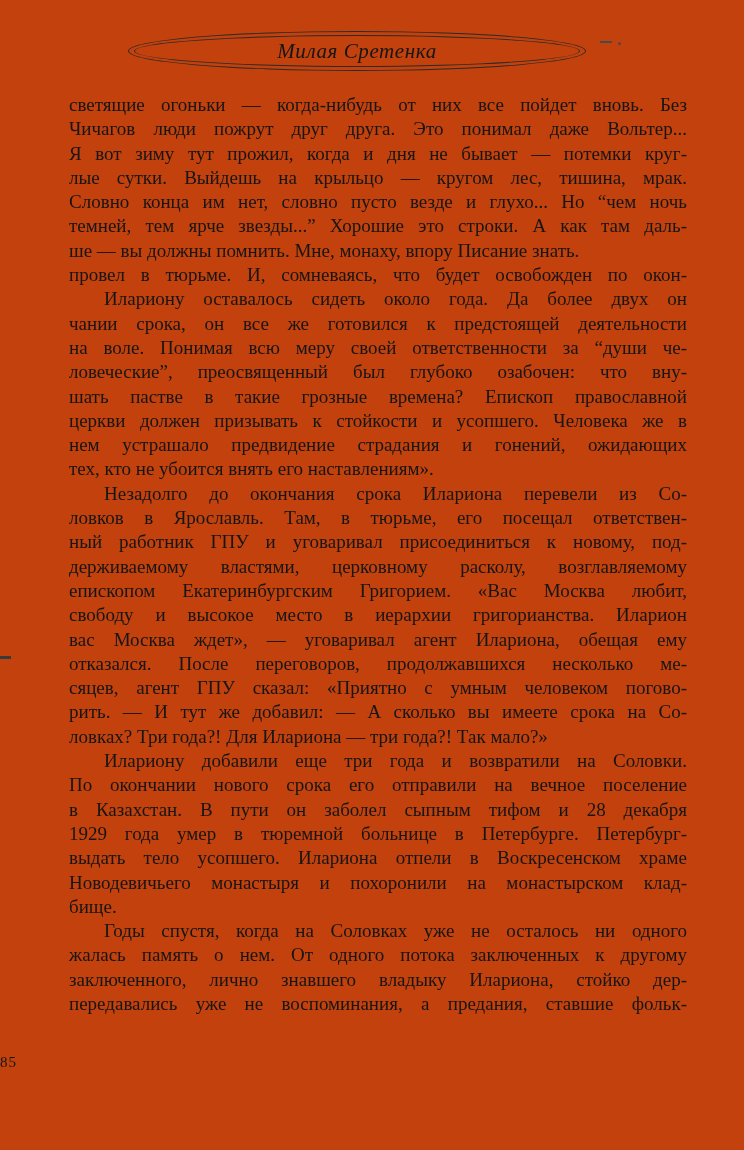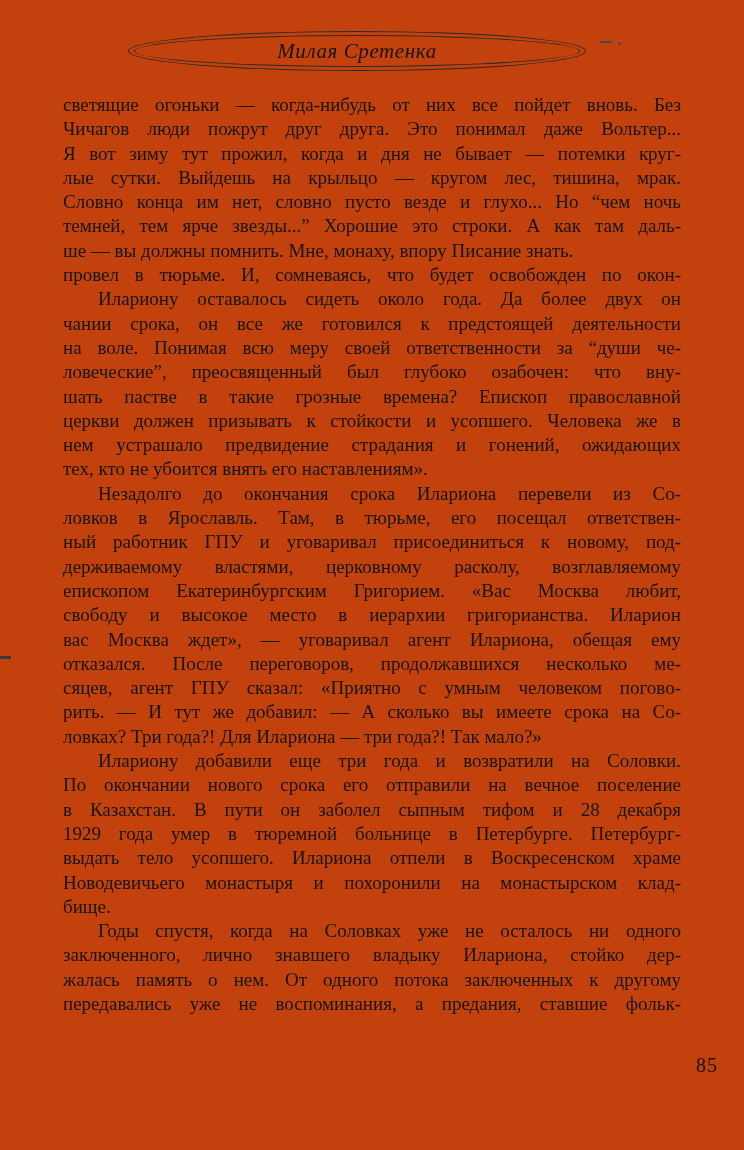--- a/index.html
+++ b/index.html
@@ -61,21 +61,21 @@
     position: absolute;
     top: 656px;
     left: 0;
     width: 11px;
     height: 3px;
     background: #3a3a3a;
   }
   .text-block {
     position: absolute;
     top: 93px;
-    left: 63px;
+    left: 69px;
     width: 618px;
     font-size: 19px;
     line-height: 24.3px;
   }
   .para { margin: 0; }
   .line {
     text-align: justify;
     text-align-last: justify;
     text-justify: inter-word;
   }
@@ -83,22 +83,22 @@
     text-align-last: left;
   }
   .para.indent .line.first {
     text-indent: 35px;
   }
   .page-number {
     position: absolute;
     top: 1054px;
     left: 0;
     width: 718px;
-    text-align: right;
-    font-size: 20px;
+    text-align: left;
+    font-size: 15px;
     letter-spacing: 1px;
   }
 </style>
 </head>
 <body>
 
 <div class="page">
 
   <div class="banner-outer">
     <div class="banner-inner">
@@ -148,21 +148,21 @@
         <div class="line first">Илариону добавили еще три года и возвратили на Соловки.</div>
         <div class="line">По окончании нового срока его отправили на вечное поселение</div>
         <div class="line">в Казахстан. В пути он заболел сыпным тифом и 28 декабря</div>
         <div class="line">1929 года умер в тюремной больнице в Петербурге. Петербург-</div>
         <div class="line">выдать тело усопшего. Илариона отпели в Воскресенском храме</div>
         <div class="line">Новодевичьего монастыря и похоронили на монастырском клад-</div>
         <div class="line last">бище.</div>
       </div>
       <div class="para indent">
         <div class="line first">Годы спустя, когда на Соловках уже не осталось ни одного</div>
+        <div class="line">жалась память о нем. От одного потока заключенных к другому</div>
         <div class="line">заключенного, лично знавшего владыку Илариона, стойко дер-</div>
-        <div class="line">жалась память о нем. От одного потока заключенных к другому</div>
         <div class="line">передавались уже не воспоминания, а предания, ставшие фольк-</div>
       </div>
     </div>
 
   <div class="page-number">85</div>
 
 </div>
 
 </body></html>

